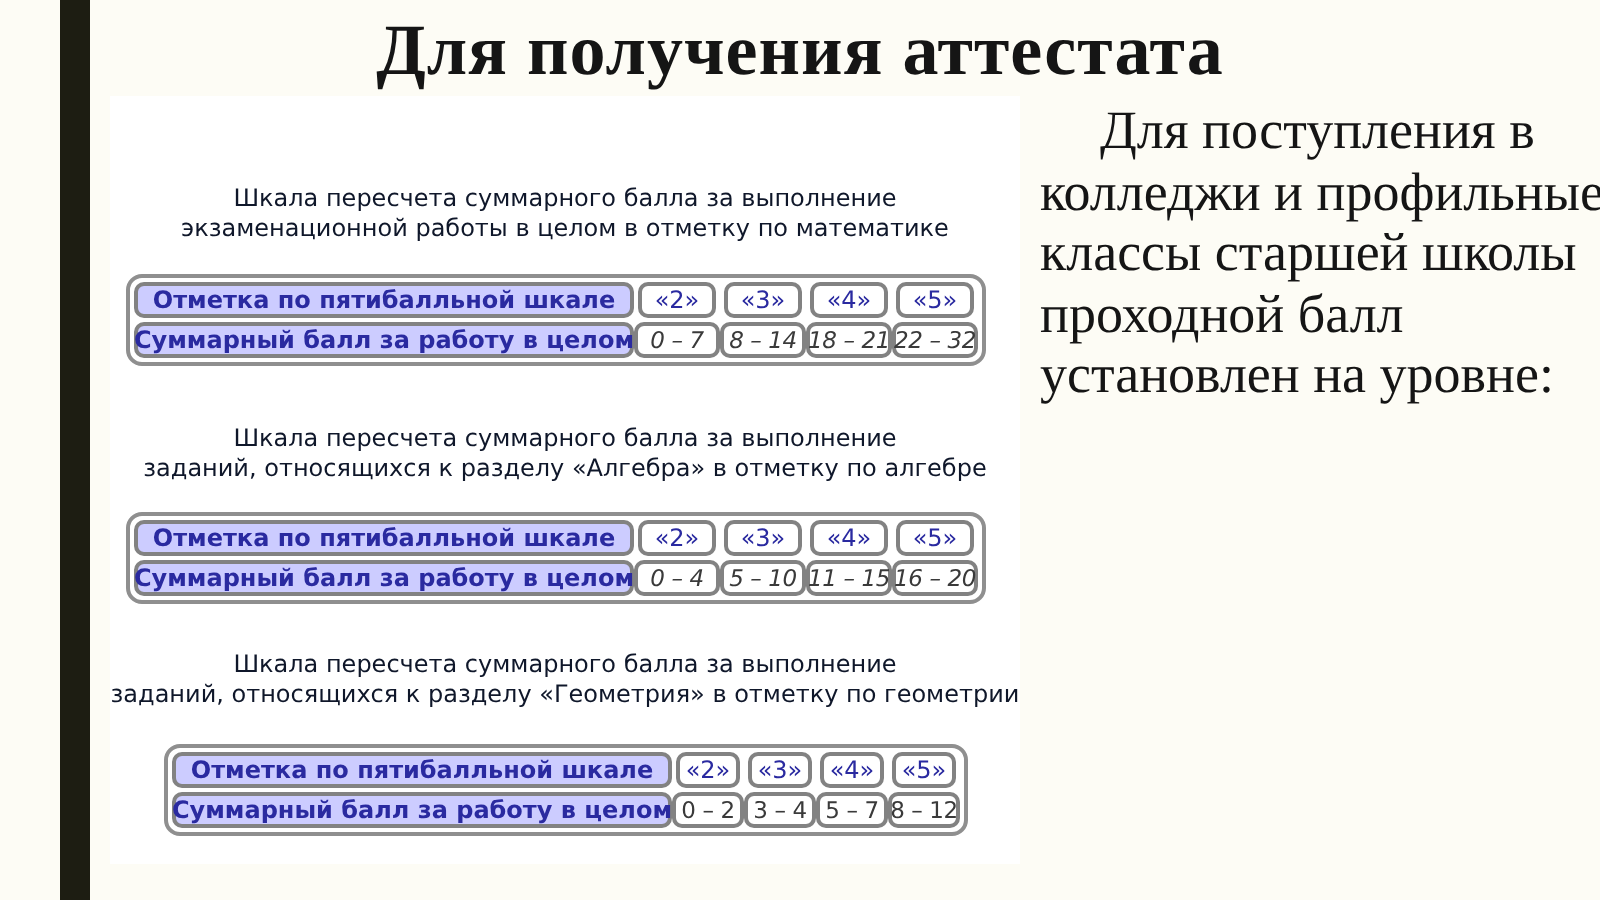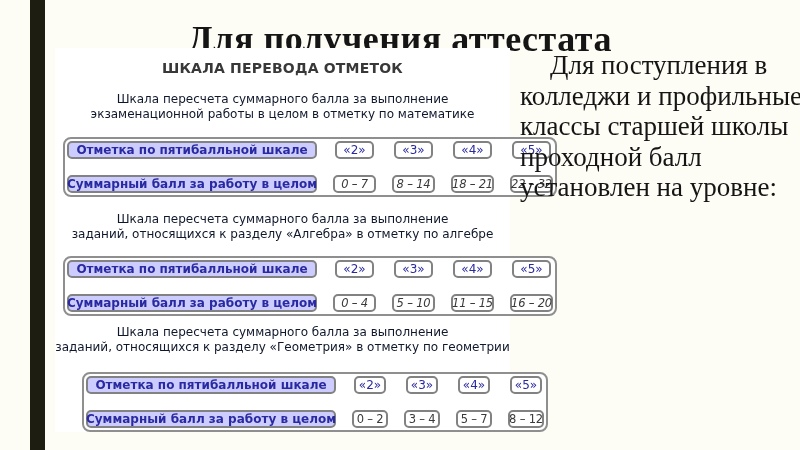--- a/index.html
+++ b/index.html
@@ -13,21 +13,21 @@
   .accent-bar{
     position:absolute;left:30px;top:0;width:15px;height:450px;
     background:var(--accent_bar,#1d1d12);
   }
   .slide-title{
     position:absolute;top:2px;left:0;right:0;
     text-align:center;
     font:bold 36px/44px "Liberation Serif",serif;
     color:var(--body_text,#151515);
     letter-spacing:.5px;
-    margin:15px;
+    margin:1px;
   }
   .panel{
     position:absolute;left:55px;top:48px;width:455px;height:384px;
     background:#ffffff;
   }
   .panel-heading{
     position:absolute;top:12px;left:0;width:100%;
     text-align:center;
     font:bold 14px/16px "DejaVu Sans",sans-serif;
     color:#383838;letter-spacing:.2px;
@@ -43,22 +43,22 @@
   .sub-2{top:164px;}
   .sub-3{top:277px;}
   .scale-table{
     position:absolute;
     border:2px solid #8f8f8f;border-radius:8px;
     background:#fff;padding:2px;
   }
   .tbl-1{top:89px;left:8px;}
   .tbl-2{top:208px;left:8px;}
   .tbl-3{top:324px;left:27px;}
-  .t-row{display:flex;gap:16px;}
-  .t-row + .t-row{margin-top:16px;align-items:flex-end;}
+  .t-row{display:flex;gap:0;}
+  .t-row + .t-row{margin-top:2px;align-items:flex-end;}
   .t-cell{
     border:2px solid #828282;border-radius:5px;
     height:14px;line-height:14px;
     display:flex;align-items:center;justify-content:center;
     font-family:"DejaVu Sans",sans-serif;
     background:#fff;white-space:nowrap;
   }
   .t-label{
     width:246px;
     background:var(--table_label_background,#ccccff);
@@ -96,21 +96,20 @@
 </style>
 </head>
 <body>
 
 <div class="slide">
   <div class="accent-bar"></div>
 
   <h1 class="slide-title">Для получения аттестата</h1>
 
   <div class="panel">
-    <div class="panel-heading">ШКАЛА ПЕРЕВОДА ОТМЕТОК</div>
 
     <div class="subtitle sub-1">Шкала пересчета суммарного балла за выполнение
 экзаменационной работы в целом в отметку по математике</div>
     <div class="scale-table tbl-1">
       <div class="t-row grade-row">
         <div class="t-cell t-label">Отметка по пятибалльной шкале</div>
         <div class="t-cell t-grade">«2»</div>
         <div class="t-cell t-grade">«3»</div>
         <div class="t-cell t-grade">«4»</div>
         <div class="t-cell t-grade">«5»</div>

